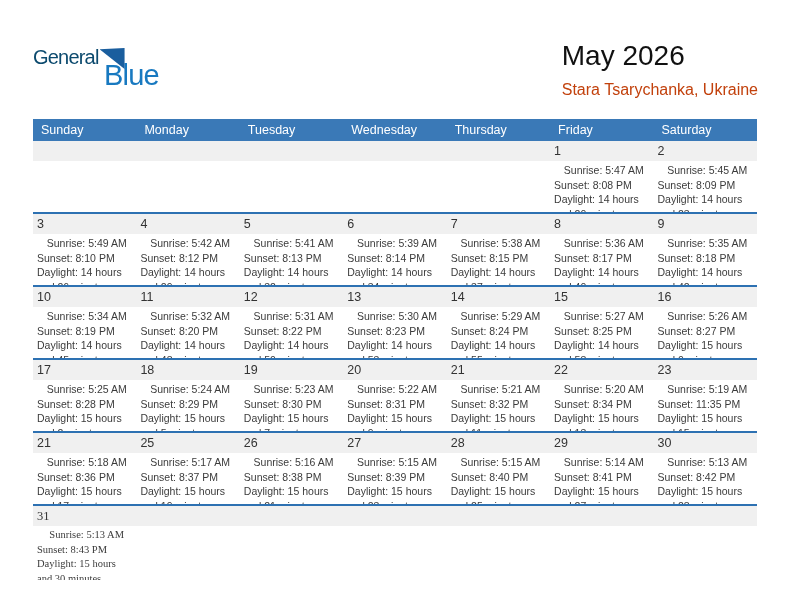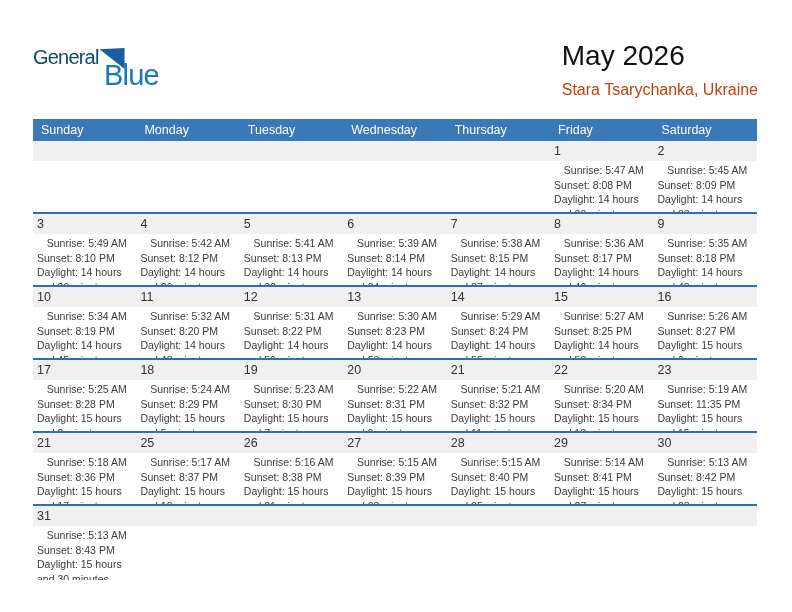--- a/index.html
+++ b/index.html
@@ -42,21 +42,21 @@
     overflow: hidden;
     white-space: nowrap;
   }
   .week-row {
     display: flex;
     height: 73px;
     box-sizing: border-box;
     border-bottom: 2px solid #2d71b2;
     background-image: linear-gradient(to bottom, #f0f0f0 0px, #f0f0f0 20px, #ffffff 20px);
   }
-  .week-row.last { border-bottom: none; height: 74px; }
+  .week-row.last { border-bottom: none; height: 74px; font-family: Liberation Serif, serif; }
   .day-cell { flex: 1 1 0; overflow: hidden; }
   .day-num {
     height: 20px;
     line-height: 21px;
     font-size: 12.5px;
     color: #333333;
     padding-left: 4px;
   }
   .day-line {
     font-size: 10.5px;

